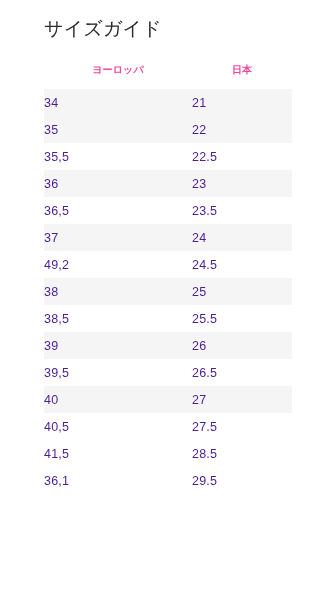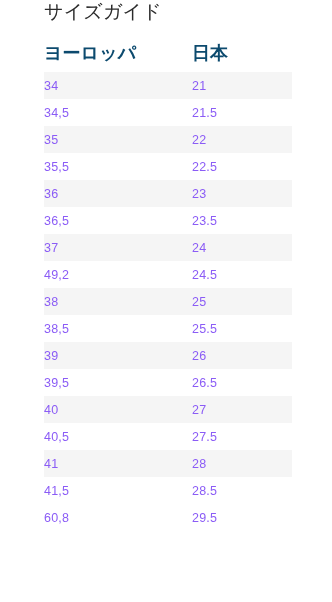--- a/index.html
+++ b/index.html
@@ -26,54 +26,55 @@
 
   .content {
     padding-left: 44px;
     padding-right: 40px;
     box-sizing: border-box;
     width: 332px;
   }
 
   .page-title {
     margin: 0;
+    padding-top: 17px;
     font-size: 19px;
     line-height: 24px;
     font-weight: 300;
     color: #2b2b2b;
     letter-spacing: 0.2px;
     white-space: nowrap;
   }
 
   .size-table {
     margin-top: 21px;
     border-collapse: collapse;
     width: 248px;
     table-layout: fixed;
   }
 
   .size-table col.col-eu { width: 148px; }
   .size-table col.col-jp { width: 100px; }
 
   .size-table thead th {
-    text-align: left;
-    font-size: 18px;
+    text-align: center;
+    font-size: 10px;
     line-height: 16px;
     font-weight: 700;
-    color: #0c4a6e;
+    color: #ec4899;
     padding: 0 0 11px 0;
     white-space: nowrap;
     letter-spacing: 0.1px;
   }
 
   .size-table tbody td {
     font-size: 12.5px;
     line-height: 16px;
     font-weight: 400;
-    color: #8b5cf6;
+    color: #4c1d95;
     height: 27px;
     padding: 0;
     vertical-align: middle;
     white-space: nowrap;
     letter-spacing: 0.2px;
   }
 
   .size-table tbody tr.stripe-on td {
     background: #f5f5f5;
   }
@@ -97,24 +98,20 @@
       <thead>
         <tr>
           <th>ヨーロッパ</th>
           <th>日本</th>
         </tr>
       </thead>
       <tbody id="table-body">
           <tr class="stripe-on">
             <td>34</td>
             <td>21</td>
-          </tr>
-          <tr class="stripe-off">
-            <td>34,5</td>
-            <td>21.5</td>
           </tr>
           <tr class="stripe-on">
             <td>35</td>
             <td>22</td>
           </tr>
           <tr class="stripe-off">
             <td>35,5</td>
             <td>22.5</td>
           </tr>
           <tr class="stripe-on">
@@ -150,29 +147,25 @@
             <td>26.5</td>
           </tr>
           <tr class="stripe-on">
             <td>40</td>
             <td>27</td>
           </tr>
           <tr class="stripe-off">
             <td>40,5</td>
             <td>27.5</td>
           </tr>
-          <tr class="stripe-on">
-            <td>41</td>
-            <td>28</td>
-          </tr>
           <tr class="stripe-off">
             <td>41,5</td>
             <td>28.5</td>
           </tr>
           <tr class="stripe-off">
-            <td>60,8</td>
+            <td>36,1</td>
             <td>29.5</td>
           </tr>
         </tbody>
     </table>
 
   </div>
 </div>
 
 </body></html>

